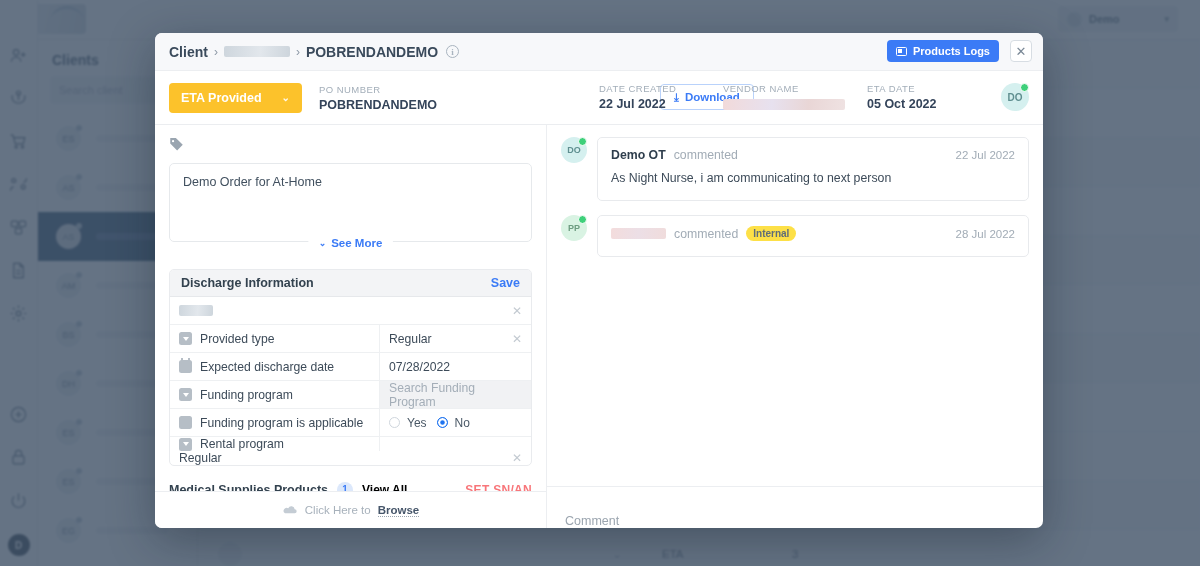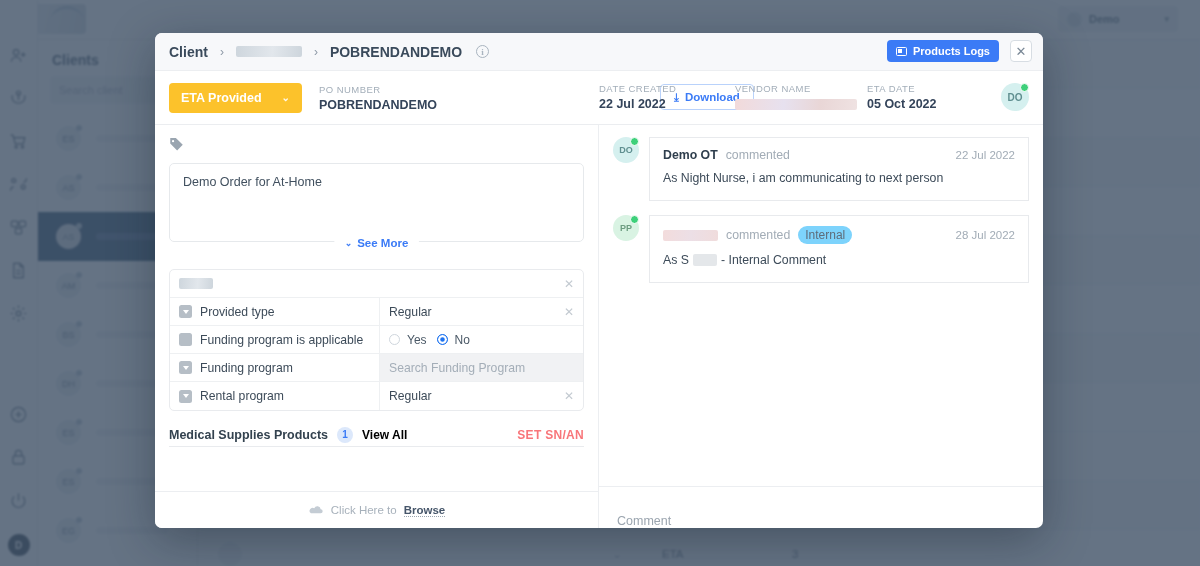--- a/index.html
+++ b/index.html
@@ -102,21 +102,21 @@
   .modal {
     position: absolute; left: 155px; top: 33px; width: 888px; height: 495px;
     background: #ffffff; border-radius: 7px;
     box-shadow: 0 12px 46px rgba(12,22,35,.34);
     overflow: hidden; display: flex; flex-direction: column;
   }
 
   .m-breadcrumb {
     height: 38px; flex: 0 0 38px; background: #f7f8fa;
     display: flex; align-items: center; padding: 0 14px;
-    border-bottom: 1px solid #eceef1; position: relative; gap: 6px;
+    border-bottom: 1px solid #eceef1; position: relative;
   }
   .bc-text { font-size: 14px; color: #3a4a5b; font-weight: 700; }
   .bc-sep { font-size: 12px; color: #8d99a6; margin: 0 6px; }
   .bc-redact {
     width: 66px; height: 11px; border-radius: 2px;
     background: linear-gradient(95deg,#ced6dd,#e2e7ec 55%,#cdd5dc);
   }
   .bc-info {
     width: 13px; height: 13px; border-radius: 50%; border: 1.3px solid #a9b4bf;
     color: #a9b4bf; font-size: 9px; font-weight: 700; margin-left: 8px;
@@ -162,42 +162,42 @@
   .download-btn {
     position: absolute; left: 505px; top: 13px;
     height: 26px; padding: 0 13px; border: 1px solid #b9d2fb; border-radius: 4px;
     background: #fff; color: #3b7bf6; font-size: 11.5px; font-weight: 700;
     display: flex; align-items: center; gap: 6px; cursor: pointer;
     font-family: "Liberation Sans", sans-serif;
   }
   .dl-ic { font-size: 11px; }
   .hdr-field { position: absolute; top: 12px; }
   .hdr-field.f1 { left: 444px; }
-  .hdr-field.f2 { left: 568px; margin-left: 12px; }
+  .hdr-field.f2 { left: 568px; }
   .hdr-field.f3 { left: 712px; }
   .vendor-redact {
     width: 122px; height: 11px; border-radius: 2px; margin-top: 5px;
     background: linear-gradient(95deg,#f2dada,#e7e1ef 40%,#e9d6d6 70%,#efe2e2);
   }
   .hdr-avatar {
     position: absolute; right: 14px; top: 12px;
     width: 28px; height: 28px; border-radius: 50%;
     background: #d5f0ef; color: #5f8f90; font-size: 10px; font-weight: 700;
     display: flex; align-items: center; justify-content: center;
   }
   .hdr-avatar::after {
     content:''; position:absolute; right:0px; top:0px; width:7px; height:7px;
     border-radius:50%; background:#3ed07a; border:1.5px solid #fff;
   }
 
   .m-body { flex: 1; display: flex; min-height: 0; }
 
   
   .left-col {
-    width: 444px; border-right: 1px solid #eceef1;
+    width: 392px; border-right: 1px solid #eceef1;
     display: flex; flex-direction: column; min-height: 0; position: relative;
   }
   .left-scroll { flex: 1; overflow: hidden; padding: 11px 14px 0; position: relative; }
 
   .tag-icon { margin-bottom: 8px; }
   .tag-icon svg { width: 15px; height: 15px; fill: #9aa5b0; }
 
   .desc-box {
     border: 1px solid #e6e9ec; border-radius: 5px; height: 79px;
     padding: 11px 13px; font-size: 12.5px; color: #41505f; position: relative;
@@ -214,21 +214,21 @@
     margin-top: 27px; border: 1px solid #e9ebee; border-radius: 5px; overflow: hidden;
   }
   .section-head {
     background: #f3f4f6; height: 27px; display: flex; align-items: center;
     padding: 0 11px; border-bottom: 1px solid #e6e8eb;
   }
   .section-title { font-size: 12.5px; font-weight: 700; color: #33424f; }
   .section-action { margin-left: auto; font-size: 12.5px; color: #3b7bf6; font-weight: 600; cursor: pointer; }
 
   .frow { display: flex; height: 28px; border-bottom: 1px solid #eef0f2; }
-  .frow:last-child { border-bottom: none; }
+  .frow:last-child { border-bottom: none; flex-direction: column; }
   .fl {
     width: 210px; border-right: 1px solid #eef0f2; display: flex; align-items: center;
     gap: 8px; padding-left: 9px; font-size: 12.2px; color: #3d4b59;
   }
   .fr {
     flex: 1; display: flex; align-items: center; padding: 0 9px;
     font-size: 12.2px; color: #3d4b59; position: relative;
   }
   .fr.shaded { background: #f1f2f4; color: #a4aeb8; }
   .fclear { margin-left: auto; color: #c3cad1; font-size: 12px; cursor: pointer; }
@@ -285,31 +285,31 @@
     width: 26px; height: 26px; border-radius: 50%; flex: 0 0 26px; position: relative;
     font-size: 9px; font-weight: 700; display: flex; align-items: center; justify-content: center;
   }
   .c-avatar.a1 { background: #d5f0ef; color: #5f8f90; }
   .c-avatar.a2 { background: #d9f3e3; color: #6d9d81; }
   .c-avatar::after {
     content:''; position:absolute; right:0; top:0; width:7px; height:7px;
     border-radius:50%; background:#3ed07a; border:1.5px solid #fff;
   }
   .c-bubble {
-    flex: 1; border: 1px solid #e8eaed; border-radius: 0; padding: 10px 13px 15px;
+    flex: 1; border: 1px solid #e8eaed; border-radius: 5px; padding: 10px 13px 15px;
   }
   .c-meta { display: flex; align-items: center; gap: 8px; }
   .c-author { font-size: 12.3px; font-weight: 700; color: #2f3e4d; }
   .c-author-redact {
     width: 55px; height: 11px; border-radius: 2px;
     background: linear-gradient(95deg,#f3dcdc,#ecdfe6 50%,#f0dcdc);
   }
   .c-verb { font-size: 12.3px; color: #a2acb6; }
   .c-tag {
-    background: #7dd3fc; color: #5e6c7a; font-size: 12px; font-weight: 400;
+    background: #fde047; color: #5e6c7a; font-size: 10px; font-weight: 700;
     padding: 2px 7px; border-radius: 9px;
   }
   .c-date { margin-left: auto; font-size: 11.5px; color: #a2acb6; }
   .c-text { margin-top: 9px; font-size: 12.3px; color: #3d4b59; display: flex; align-items: center; gap: 1px; }
   .c-inline-redact {
     display: inline-block; width: 24px; height: 12px; border-radius: 2px;
     background: #e4e7ea; margin: 0 3px;
   }
   .comment-input {
     flex: 0 0 42px; border-top: 1px solid #eceef1;
@@ -609,20 +609,24 @@
 
           <div class="desc-box">
             <span>Demo Order for At-Home</span>
             <div class="see-more">
               <span class="cv">⌄</span>
               <span>See More</span>
             </div>
           </div>
 
           <div class="section-card">
+            <div class="section-head">
+              <span class="section-title">Discharge Information</span>
+              <span class="section-action">Save</span>
+            </div>
 
             <div class="frow">
               <div class="fr">
                 <span class="bc-redact" style="width:34px"></span>
                 <span class="fclear">✕</span>
               </div>
             </div>
 
             <div class="frow">
               <div class="fl">
@@ -630,20 +634,41 @@
                     <span class="cv"></span>
                   </span>
                 <span>Provided type</span>
               </div>
               <div class="fr">
                 <span>Regular</span>
                 <span class="fclear">✕</span>
               </div>
             </div>
 
+            <div class="frow">
+              <div class="fl">
+                <span class="ic-box ic-cal"></span>
+                <span>Expected discharge date</span>
+              </div>
+              <div class="fr">
+                <span>07/28/2022</span>
+              </div>
+            </div>
+
+            <div class="frow">
+              <div class="fl">
+                <span class="ic-box">
+                    <span class="cv"></span>
+                  </span>
+                <span>Funding program</span>
+              </div>
+              <div class="fr shaded">
+                <span>Search Funding Program</span>
+              </div>
+            </div>
 
             <div class="frow">
               <div class="fl">
                 <span class="ic-box ic-solid"></span>
                 <span>Funding program is applicable</span>
               </div>
               <div class="fr">
                 <span class="radio-wrap">
                   <span class="radio"></span>
                   <span class="radio-lbl">Yes</span>
@@ -653,32 +678,20 @@
                   <span class="radio-lbl">No</span>
                 </span>
               </div>
             </div>
 
             <div class="frow">
               <div class="fl">
                 <span class="ic-box">
                     <span class="cv"></span>
                   </span>
-                <span>Funding program</span>
-              </div>
-              <div class="fr shaded">
-                <span>Search Funding Program</span>
-              </div>
-            </div>
-
-            <div class="frow">
-              <div class="fl">
-                <span class="ic-box">
-                    <span class="cv"></span>
-                  </span>
                 <span>Rental program</span>
               </div>
               <div class="fr">
                 <span>Regular</span>
                 <span class="fclear">✕</span>
               </div>
             </div>
           </div>
 
           <div class="msp-head">
@@ -717,25 +730,20 @@
 
           <div class="comment-item">
             <div class="c-avatar a2">PP</div>
             <div class="c-bubble">
               <div class="c-meta">
                 <span class="c-author-redact"></span>
                 <span class="c-verb">commented</span>
                 <span class="c-tag">Internal</span>
                 <span class="c-date">28 Jul 2022</span>
               </div>
-              <div class="c-text">
-                <span>As S</span>
-                <span class="c-inline-redact"></span>
-                <span>- Internal Comment</span>
-              </div>
             </div>
           </div>
         </div>
 
         <div class="comment-input">
           <input type="text" placeholder="Comment" style="">
         </div>
       </div>
 
     </div>

